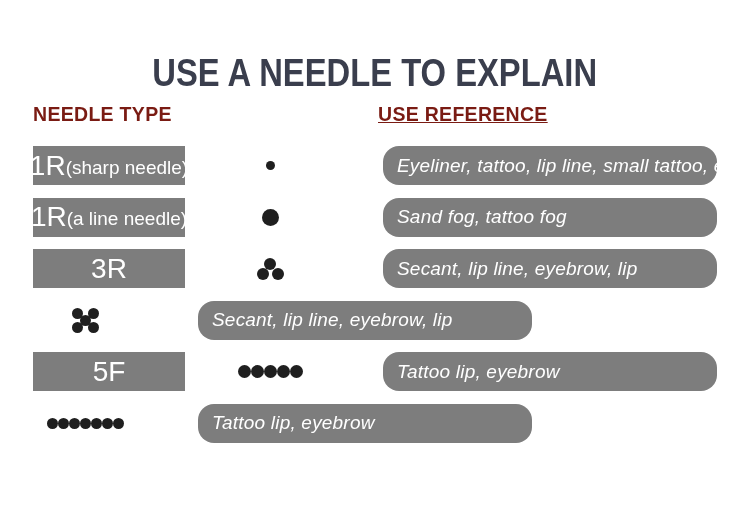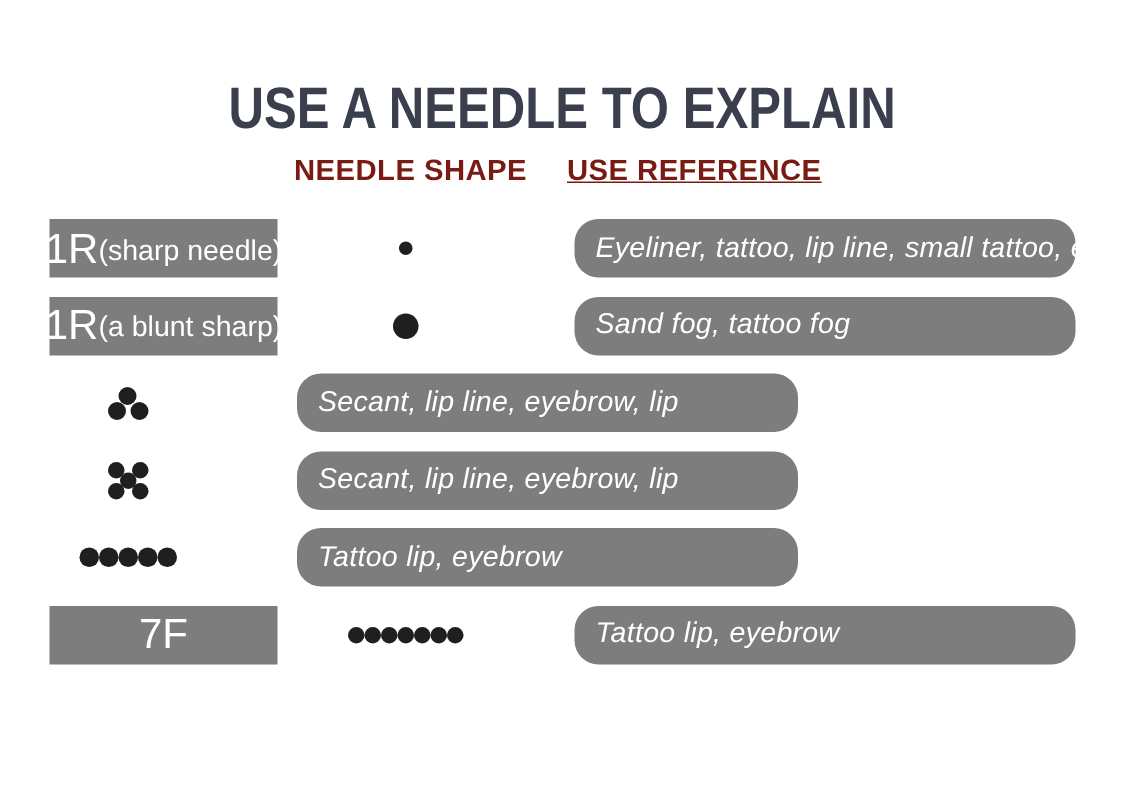--- a/index.html
+++ b/index.html
@@ -104,21 +104,21 @@
     white-space:nowrap;
   }
 </style>
 </head>
 <body>
 
 <div class="canvas">
 
   <h1 class="title"><span class="squeeze">USE A NEEDLE TO EXPLAIN</span></h1>
 
-  <div class="col-header shape">NEEDLE SHAPE</div>
+  <div class="col-header type">NEEDLE TYPE</div>
   <div class="col-header use">USE REFERENCE</div>
 
   <div class="rows">
 
     <div class="row">
       <div class="type-box">
         <span class="type-main">1R</span>
           <span class="type-sub">(sharp needle)</span>
       </div>
       <div class="shape-cell" data-pattern="single-small">
@@ -127,33 +127,36 @@
           </div>
         </div>
       <div class="use-box">
         <span class="use-text">Eyeliner, tattoo, lip line, small tattoo, etc.</span>
       </div>
     </div>
 
     <div class="row">
       <div class="type-box">
         <span class="type-main">1R</span>
-          <span class="type-sub">(a blunt sharp)</span>
+          <span class="type-sub">(a line needle)</span>
       </div>
       <div class="shape-cell" data-pattern="single-large">
           <div class="dot-line">
             <span class="dot"></span>
           </div>
         </div>
       <div class="use-box">
         <span class="use-text">Sand fog, tattoo fog</span>
       </div>
     </div>
 
     <div class="row">
+      <div class="type-box">
+        <span class="type-main">3R</span>
+      </div>
       <div class="shape-cell" data-pattern="triangle-3">
           <div class="dot-line">
             <span class="dot"></span>
           </div>
           <div class="dot-line">
             <span class="dot"></span>
             <span class="dot"></span>
           </div>
         </div>
       <div class="use-box">
@@ -174,38 +177,38 @@
             <span class="dot"></span>
             <span class="dot"></span>
           </div>
         </div>
       <div class="use-box">
         <span class="use-text">Secant, lip line, eyebrow, lip</span>
       </div>
     </div>
 
     <div class="row">
+      <div class="type-box">
+        <span class="type-main">5F</span>
+      </div>
       <div class="shape-cell" data-pattern="row-5">
           <div class="dot-line">
             <span class="dot"></span>
             <span class="dot"></span>
             <span class="dot"></span>
             <span class="dot"></span>
             <span class="dot"></span>
           </div>
         </div>
       <div class="use-box">
         <span class="use-text">Tattoo lip, eyebrow</span>
       </div>
     </div>
 
     <div class="row">
-      <div class="type-box">
-        <span class="type-main">7F</span>
-      </div>
       <div class="shape-cell" data-pattern="row-7">
           <div class="dot-line">
             <span class="dot"></span>
             <span class="dot"></span>
             <span class="dot"></span>
             <span class="dot"></span>
             <span class="dot"></span>
             <span class="dot"></span>
             <span class="dot"></span>
           </div>

